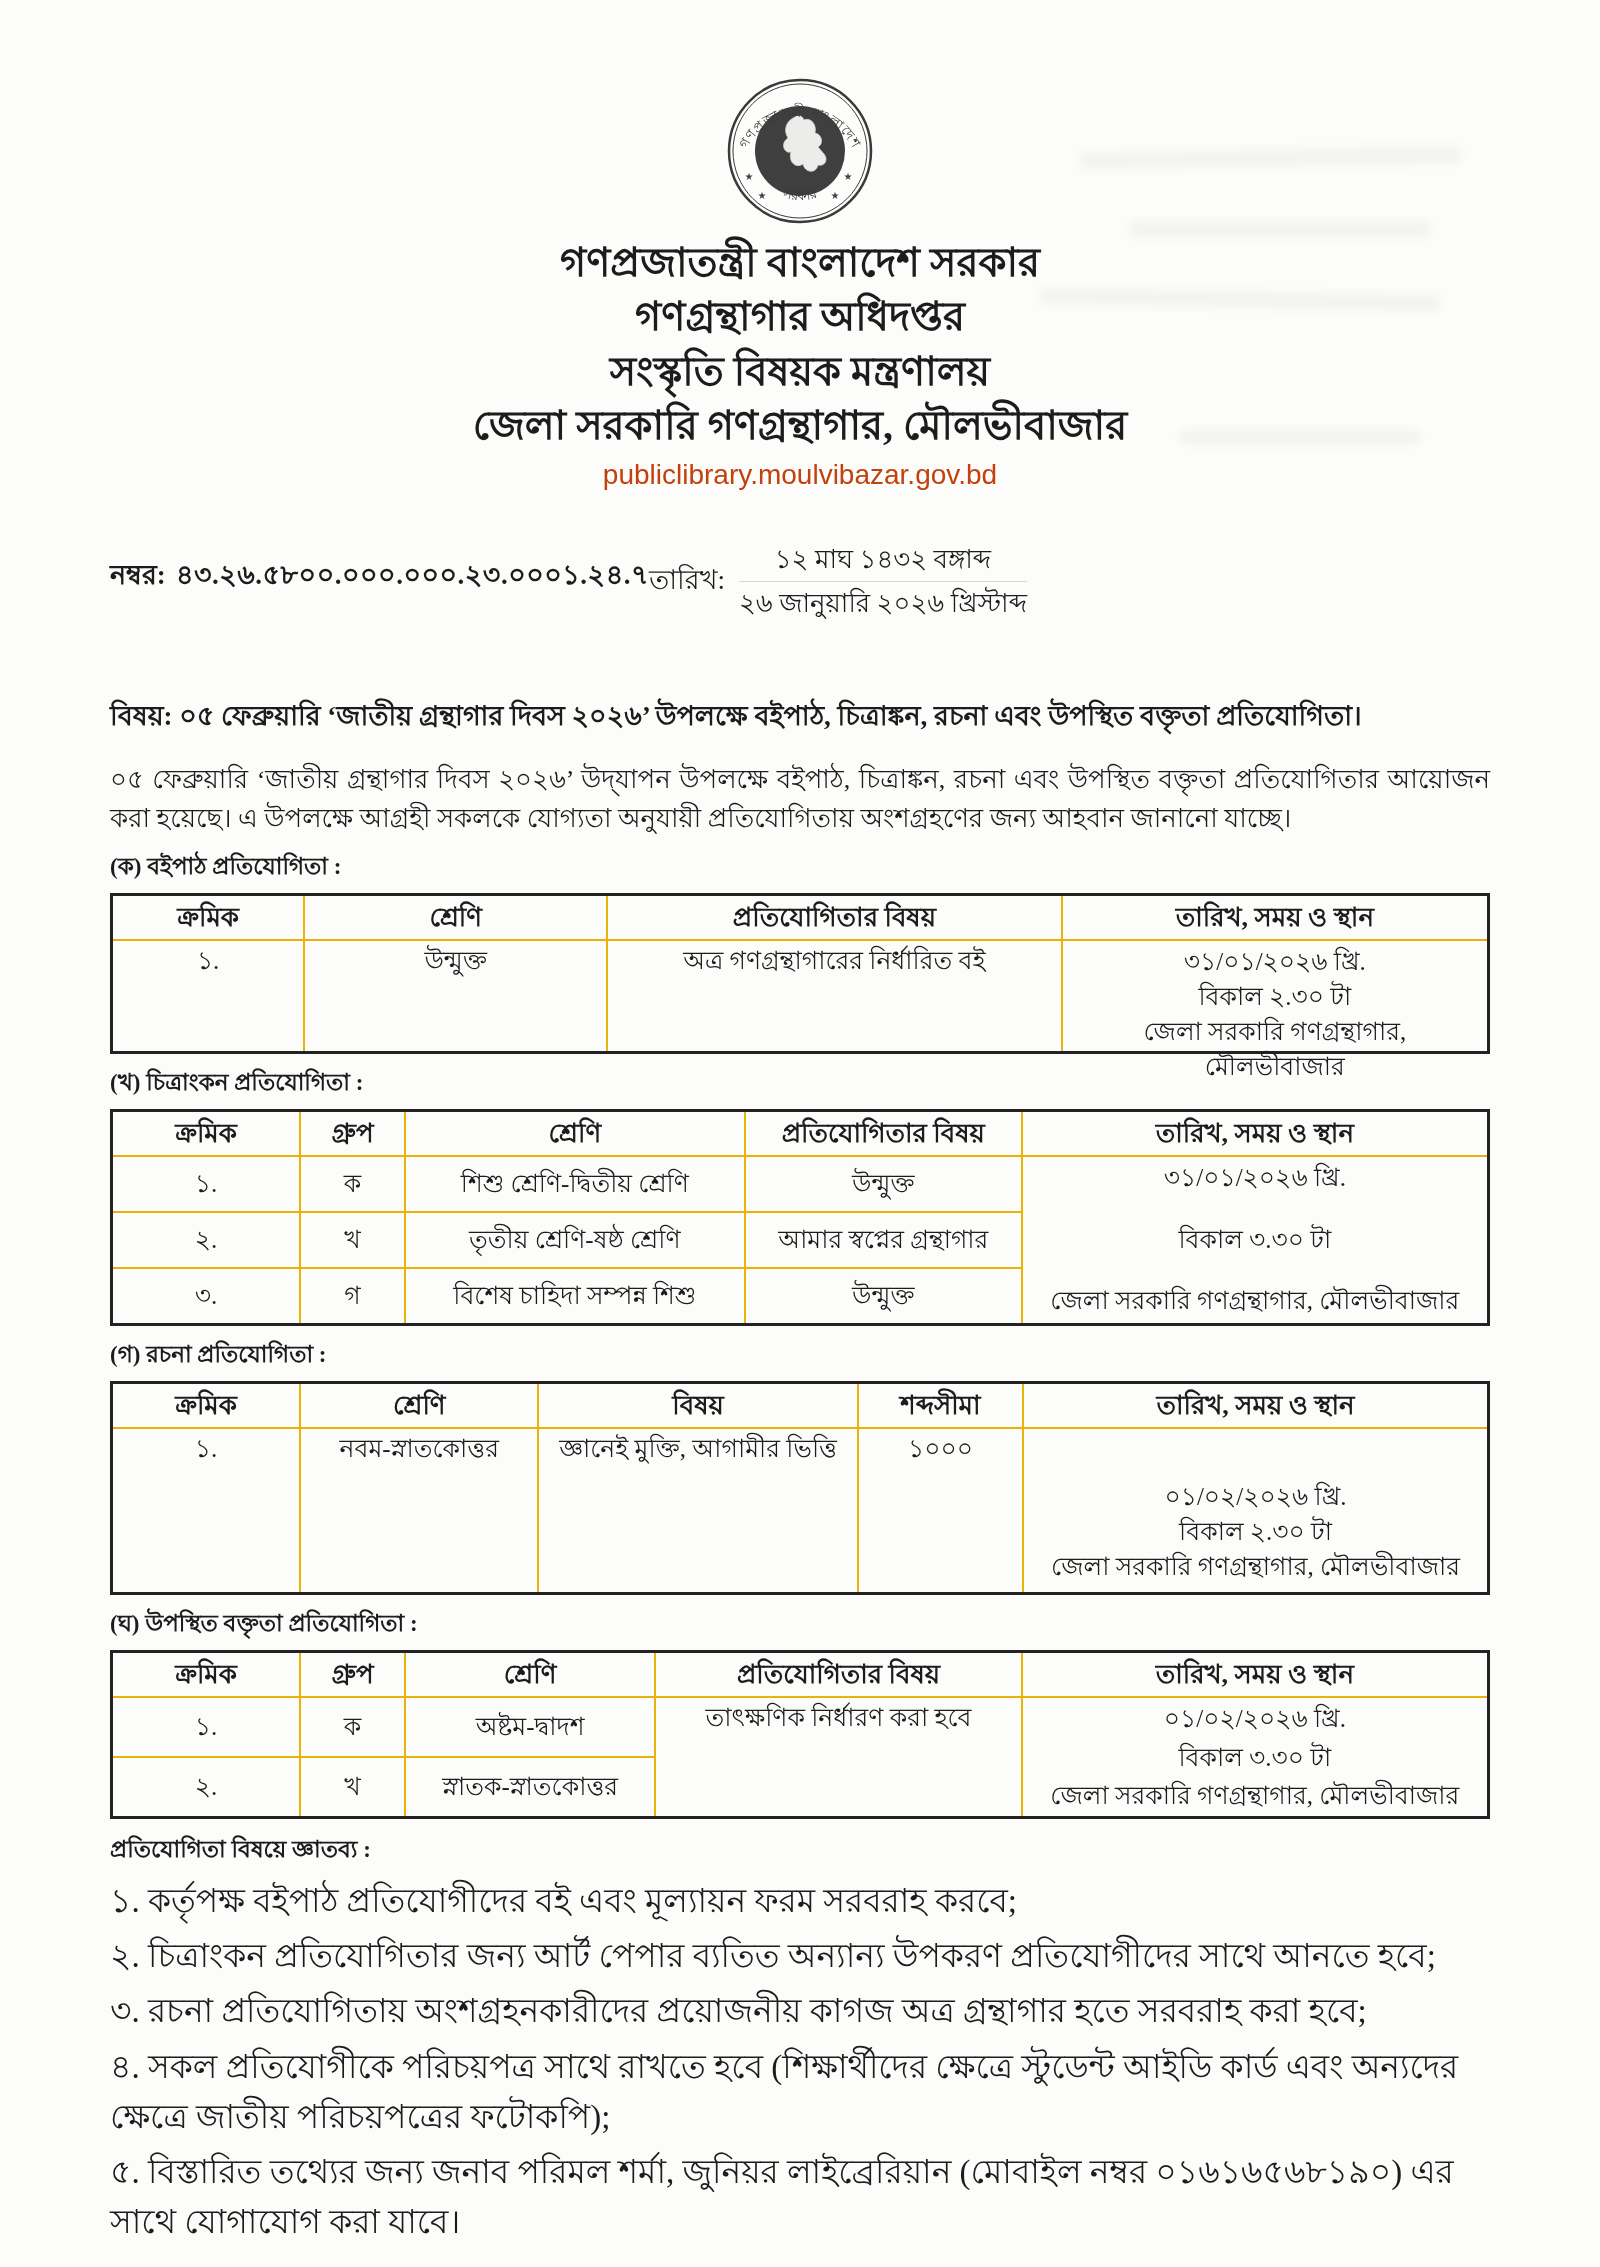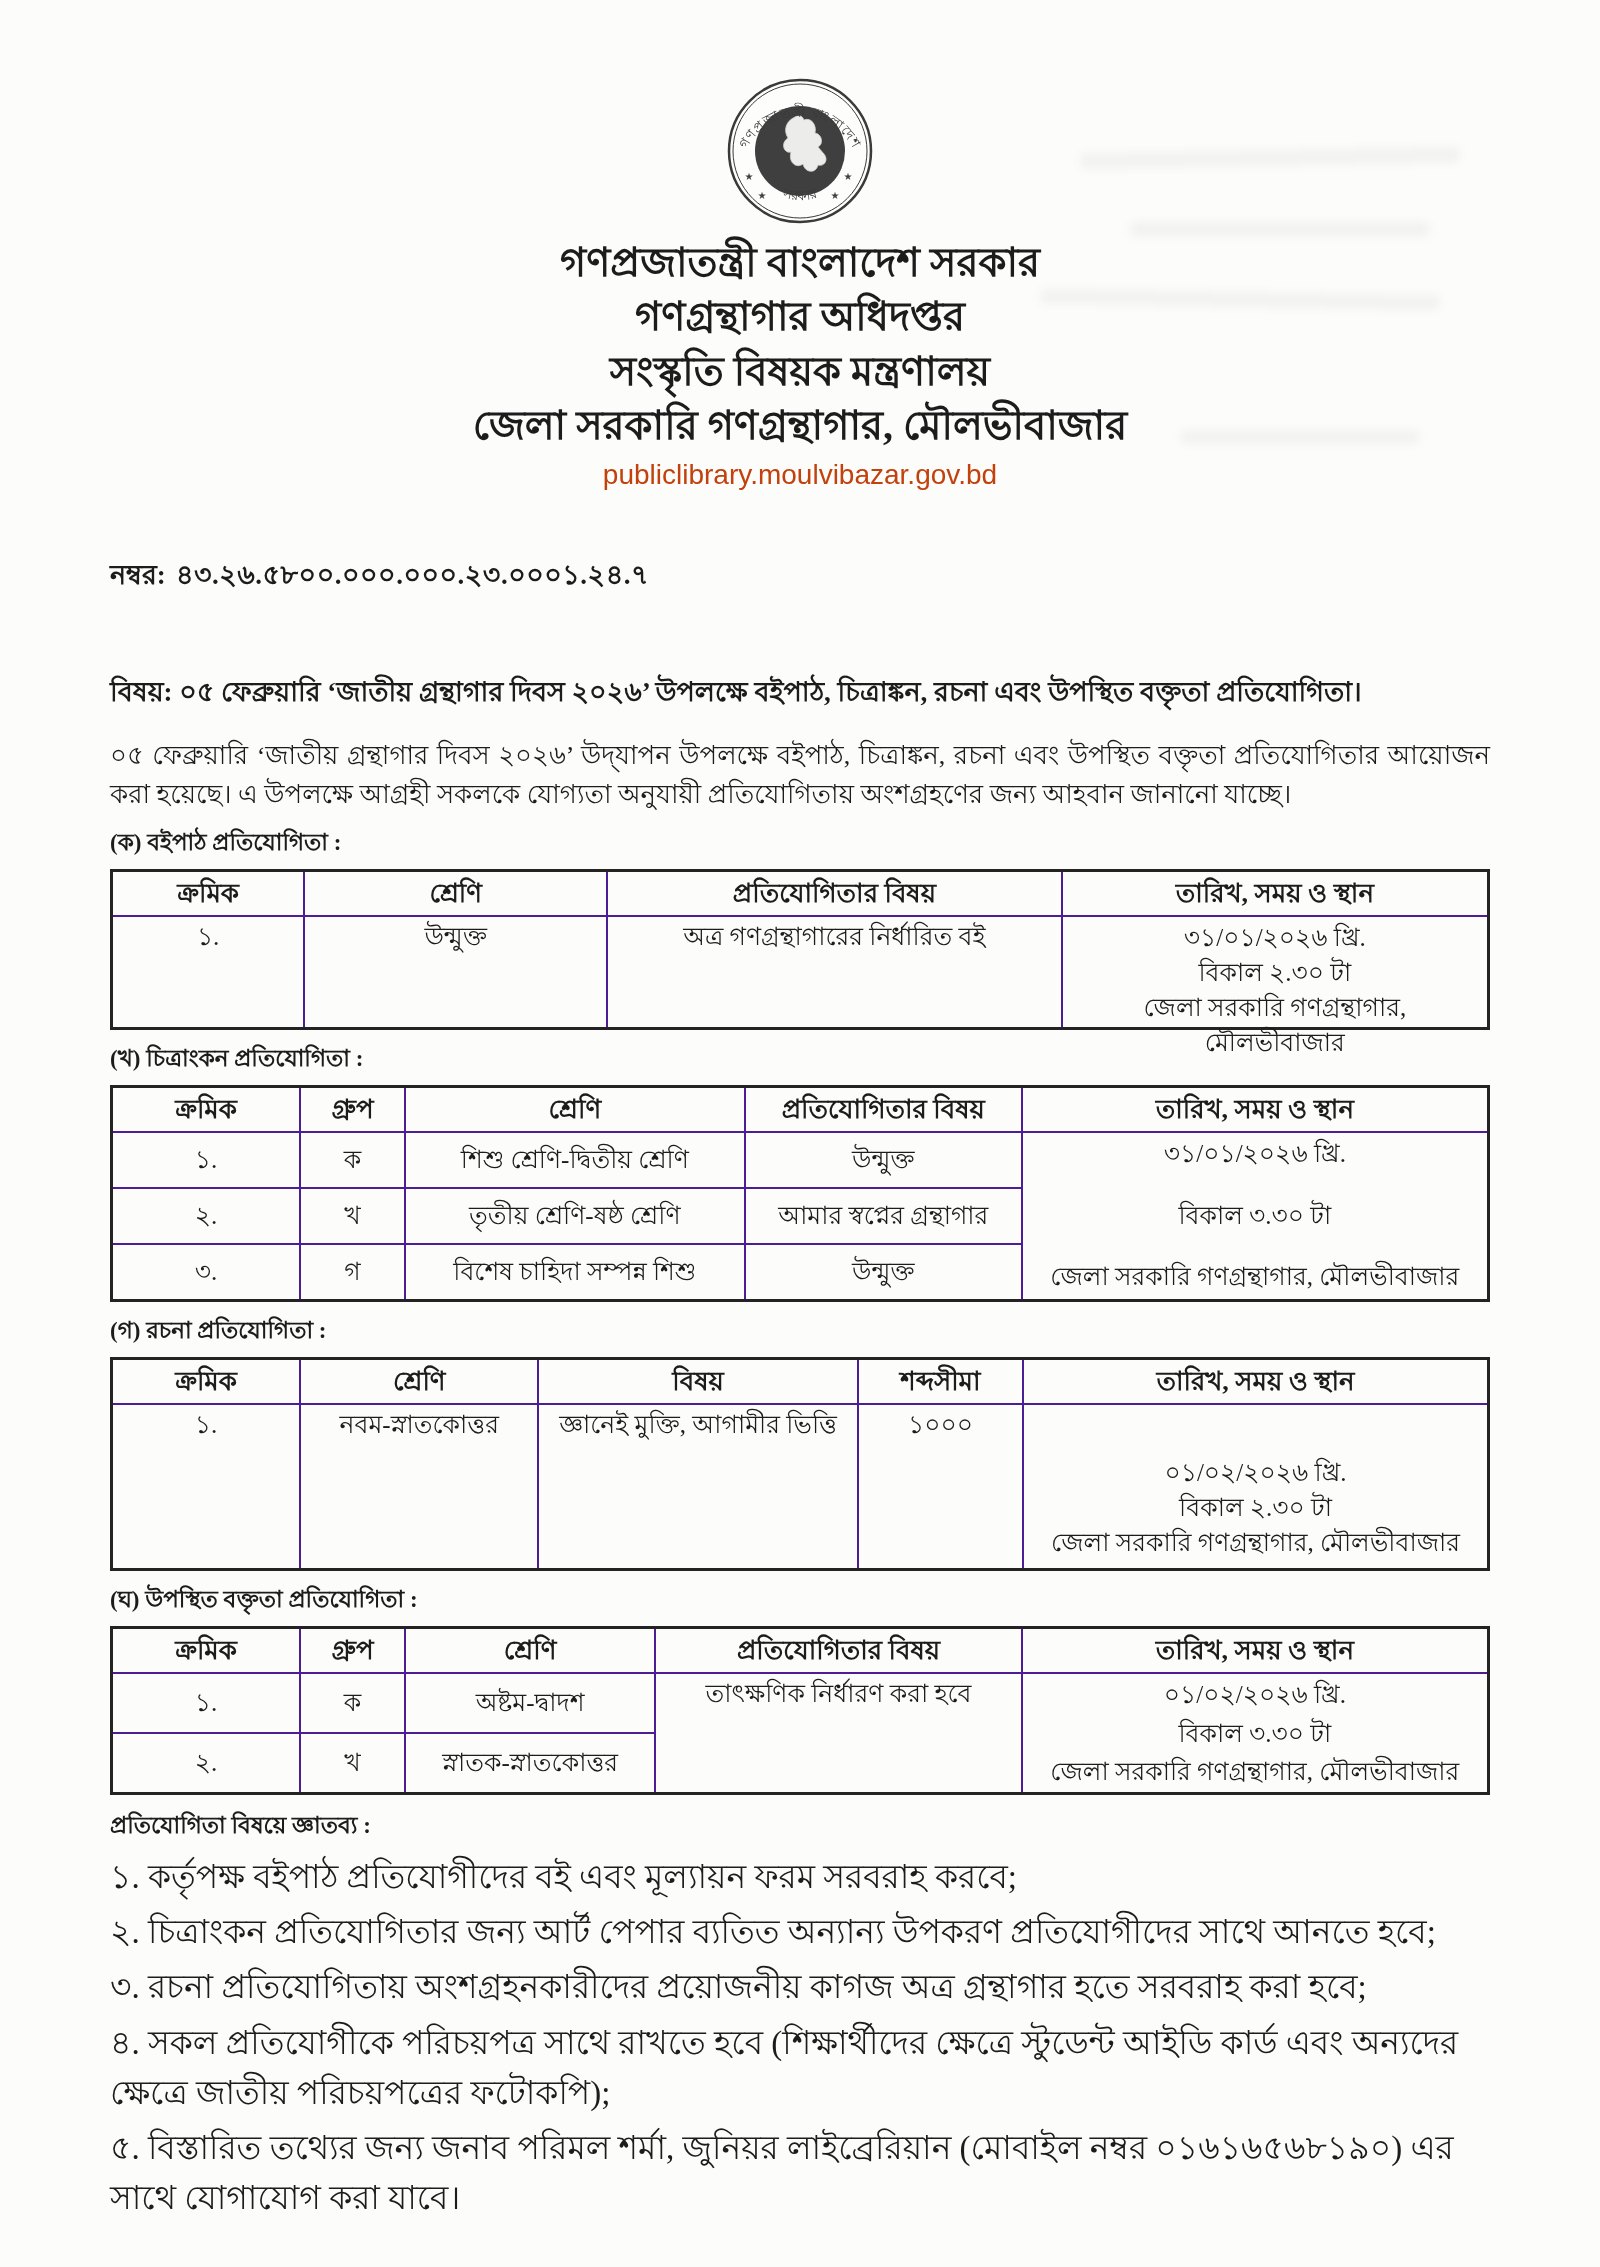--- a/index.html
+++ b/index.html
@@ -31,21 +31,21 @@
   .date-gr{padding-top:2px;}
 
   .subject{font-size:27px;font-weight:700;margin-top:72px;}
   .body-text{font-size:26px;line-height:1.5;margin:20px 0 6px 0;text-align:justify;}
 
   .section-heading{font-size:23px;font-weight:700;margin:10px 0 6px 0;}
   .notes-heading{margin-top:12px;}
 
   table.tbl{border-collapse:collapse;width:100%;table-layout:fixed;}
   .tbl th,.tbl td{
-    border:2px solid #4c1d95;text-align:center;font-size:25px;
+    border:2px solid #eab308;text-align:center;font-size:25px;
     padding:3px 8px;box-sizing:border-box;line-height:1.35;
   }
   .tbl th{font-weight:600;font-size:26px;height:46px;}
   .tbl{border:3px solid #232323;}
   .va-top{vertical-align:top;}
   .tbl-a tbody tr{height:112px;}
   .tbl-b tbody tr{height:56px;}
   .tbl-c tbody tr{height:165px;}
   .tbl-d tbody tr{height:58px;}
   .date-cell{vertical-align:top;padding:4px 6px;}
@@ -96,20 +96,27 @@
     <div class="org-line">গণগ্রন্থাগার অধিদপ্তর</div>
     <div class="org-line">সংস্কৃতি বিষয়ক মন্ত্রণালয়</div>
     <div class="org-line">জেলা সরকারি গণগ্রন্থাগার, মৌলভীবাজার</div>
     <div class="org-line url">publiclibrary.moulvibazar.gov.bd</div>
   </div>
 
   <div class="meta-row">
     <div class="ref-line">
       <span>নম্বর:</span><span class="num">৪৩.২৬.৫৮০০.০০০.০০০.২৩.০০০১.২৪.৭</span>
     </div>
+    <div class="date-block">
+      <span class="date-label">তারিখ:</span>
+      <div class="date-stack">
+        <div class="date-bn">১২ মাঘ ১৪৩২ বঙ্গাব্দ</div>
+        <div class="date-gr">২৬ জানুয়ারি ২০২৬ খ্রিস্টাব্দ</div>
+      </div>
+    </div>
   </div>
 
   <div class="subject">বিষয়:  ০৫ ফেব্রুয়ারি ‘জাতীয় গ্রন্থাগার দিবস ২০২৬’ উপলক্ষে বইপাঠ, চিত্রাঙ্কন, রচনা এবং উপস্থিত বক্তৃতা প্রতিযোগিতা।</div>
 
   <p class="body-text">০৫ ফেব্রুয়ারি ‘জাতীয় গ্রন্থাগার দিবস ২০২৬’ উদ্‌যাপন উপলক্ষে বইপাঠ, চিত্রাঙ্কন, রচনা এবং উপস্থিত বক্তৃতা প্রতিযোগিতার আয়োজন করা হয়েছে। এ উপলক্ষে আগ্রহী সকলকে যোগ্যতা অনুযায়ী প্রতিযোগিতায় অংশগ্রহণের জন্য আহবান জানানো যাচ্ছে।</p>
 
   <div class="section-heading">(ক) বইপাঠ প্রতিযোগিতা :</div>
   <table class="tbl tbl-a">
     <colgroup>
         <col style="width:14%">

